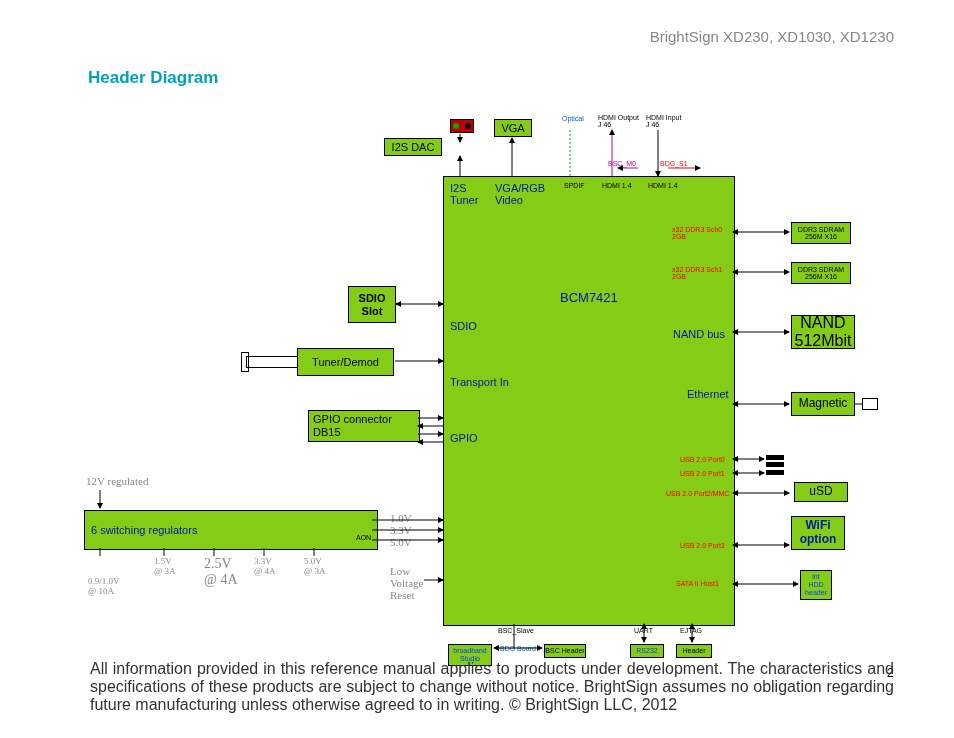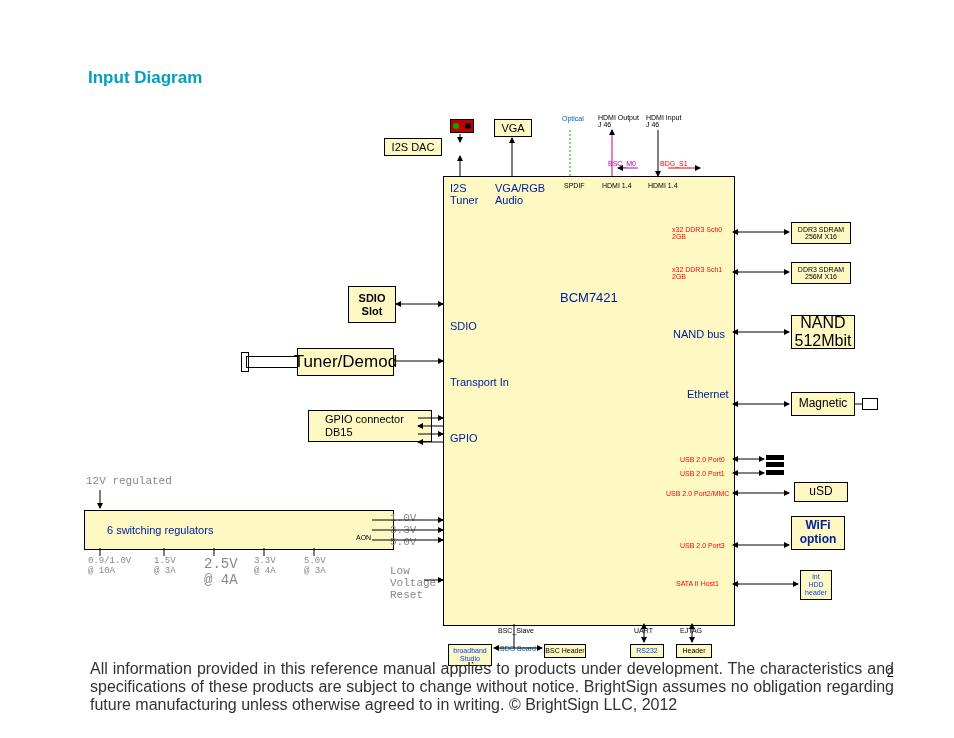--- a/index.html
+++ b/index.html
@@ -1,43 +1,44 @@
 <!DOCTYPE html>
 <html><head>
 <meta charset="utf-8">
 <style>
 html,body{margin:0;padding:0;background:#fff;font-family:Arial,Helvetica,sans-serif;color:#000}
 .page{position:relative;width:954px;height:738px}
 .hdr{position:absolute;top:28px;right:60px;color:#888;font-size:15px}
 .title{position:absolute;top:68px;left:88px;color:#00a0c0;font-weight:bold;font-size:17px}
-.box{position:absolute;border:1px solid #000;background:#fef9c3;font-size:11px;text-align:center;display:flex;align-items:center;justify-content:center;line-height:1.15}
+.box{position:absolute;border:1px solid #000;background:#84cc16;font-size:11px;text-align:center;display:flex;align-items:center;justify-content:center;line-height:1.15}
 .lb{color:#0020a0;font-size:11px;position:absolute}
 .sm{font-size:7px}
-.gray{color:#888;font-family:Liberation Mono, monospace;font-size:11px;position:absolute}
+.gray{color:#888;font-family:Liberation Serif, serif;font-size:11px;position:absolute}
 .tiny{font-size:7px;position:absolute;color:#000}
 .tinyp{font-size:7px;position:absolute;color:#c000a0}
 svg{position:absolute;top:0;left:0}
 .footer{position:absolute;bottom:24px;left:90px;right:60px;font-size:16px;color:#333;text-align:justify}
 .pnum{position:absolute;bottom:58px;right:60px;font-size:13px}
 </style>
 </head>
 <body>
 
 <div class="page">
 
- <div class="title">Input Diagram</div>
+ <div class="hdr">BrightSign XD230, XD1030, XD1230</div>
+ <div class="title">Header Diagram</div>
  <div class="pnum">2</div>
 
  <div class="box" style="left:443px;top:176px;width:290px;height:448px;border-width:1px"></div>
  <div class="lb" style="left:560px;top:290px;font-weight:normal;font-size:13px">BCM7421</div>
 
  <div class="lb" style="left:450px;top:182px;white-space:pre">I2S
 Tuner</div>
  <div class="lb" style="left:495px;top:182px;white-space:pre">VGA/RGB
-Audio</div>
+Video</div>
  <div class="tiny" style="left:564px;top:182px">SPDIF</div>
  <div class="tiny" style="left:602px;top:182px">HDMI 1.4</div>
  <div class="tiny" style="left:648px;top:182px">HDMI 1.4</div>
  <div class="lb" style="left:450px;top:320px">SDIO</div>
  <div class="lb" style="left:450px;top:376px">Transport In</div>
  <div class="lb" style="left:450px;top:432px">GPIO</div>
  <div class="lb" style="left:673px;top:328px;text-align:center">NAND bus</div>
  <div class="lb" style="left:687px;top:388px;text-align:right">Ethernet</div>
  <div class="tiny" style="left:672px;top:226px;white-space:pre;color:#ff0000">x32 DDR3 Sch0
 2GB</div>
@@ -62,24 +63,24 @@
  <div class="tiny" style="left:562px;top:115px;color:#0060b0">Optical</div>
  <div class="tiny" style="left:598px;top:114px;white-space:pre">HDMI Output
 J 46</div>
  <div class="tiny" style="left:646px;top:114px;white-space:pre">HDMI Input
 J 46</div>
  <div class="tinyp" style="left:608px;top:160px">BSC_M0</div>
  <div class="tiny" style="left:660px;top:160px;color:#ff0000">BDG_S1</div>
 
  <div class="box" style="left:348px;top:286px;width:46px;height:35px;white-space:pre;font-weight:bold">SDIO
 Slot</div>
- <div class="box" style="left:297px;top:348px;width:95px;height:26px;font-size:17px">Tuner/Demod</div>
+ <div class="box" style="left:297px;top:348px;width:95px;height:26px;font-size:11px">Tuner/Demod</div>
  <div style="position:absolute;left:246px;top:356px;width:50px;height:10px;border:1px solid #000"></div>
  <div style="position:absolute;left:241px;top:352px;width:6px;height:18px;border:1px solid #000"></div>
- <div class="box" style="left:308px;top:410px;width:106px;height:30px;white-space:pre;font-size:11px;text-align:left;padding-left:16px;justify-content:flex-start">GPIO connector
+ <div class="box" style="left:308px;top:410px;width:106px;height:30px;white-space:pre;font-size:11px;text-align:left;padding-left:4px;justify-content:flex-start">GPIO connector
 DB15</div>
 
  <div class="box sm" style="left:791px;top:222px;width:58px;height:20px;white-space:pre;line-height:1">DDR3 SDRAM
 256M X16</div>
  <div class="box sm" style="left:791px;top:262px;width:58px;height:20px;white-space:pre;line-height:1">DDR3 SDRAM
 256M X16</div>
  <div class="box" style="left:791px;top:315px;width:62px;height:32px;white-space:pre;font-size:16px">NAND
 512Mbit</div>
  <div class="box" style="left:791px;top:392px;width:62px;height:22px;font-size:12px">Magnetic</div>
  <div style="position:absolute;left:862px;top:398px;width:14px;height:10px;border:1px solid #000"></div>
@@ -95,23 +96,23 @@
  <div style="position:absolute;left:766px;top:470px;width:18px;height:5px;background:#000"></div>
 
  <div class="box sm" style="left:630px;top:644px;width:32px;height:12px;color:#0040ff">RS232</div>
  <div class="box sm" style="left:676px;top:644px;width:34px;height:12px">Header</div>
  <div class="box sm" style="left:448px;top:644px;width:42px;height:20px;color:#0040ff;white-space:pre">broadband
 Studio</div>
  <div class="tiny" style="left:500px;top:645px;color:#0060b0">BDG Board</div>
  <div class="box sm" style="left:544px;top:644px;width:40px;height:12px">BSC Header</div>
 
  <div class="gray" style="left:86px;top:475px">12V regulated</div>
- <div class="box" style="left:84px;top:510px;width:286px;height:38px;justify-content:flex-start;padding-left:22px;color:#0020a0;font-size:11px">6 switching regulators</div>
+ <div class="box" style="left:84px;top:510px;width:286px;height:38px;justify-content:flex-start;padding-left:6px;color:#0020a0;font-size:11px">6 switching regulators</div>
  <div class="tiny" style="left:356px;top:534px">AON</div>
- <div class="gray" style="left:88px;top:556px;white-space:pre;font-size:9px">0.9/1.0V
+ <div class="gray" style="left:88px;top:576px;white-space:pre;font-size:9px">0.9/1.0V
 @ 10A</div>
  <div class="gray" style="left:154px;top:556px;white-space:pre;font-size:9px">1.5V
 @ 3A</div>
  <div class="gray" style="left:204px;top:556px;white-space:pre;font-size:14px">2.5V
 @ 4A</div>
  <div class="gray" style="left:254px;top:556px;white-space:pre;font-size:9px">3.3V
 @ 4A</div>
  <div class="gray" style="left:304px;top:556px;white-space:pre;font-size:9px">5.0V
 @ 3A</div>
  <div class="gray" style="left:390px;top:512px;white-space:pre">1.0V

